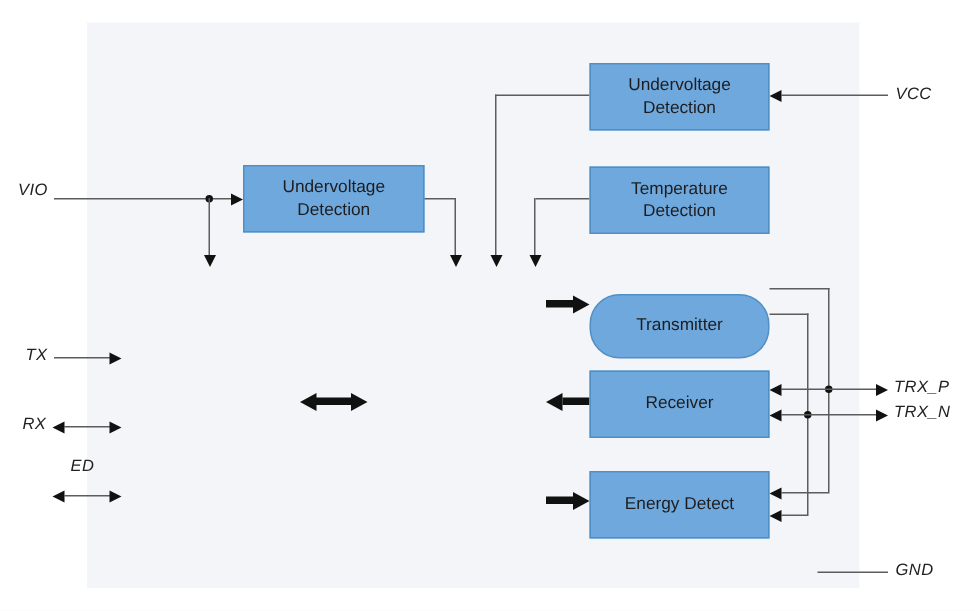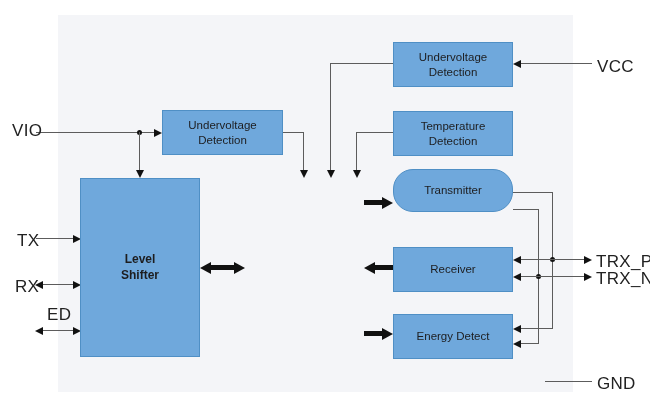--- a/index.html
+++ b/index.html
@@ -23,21 +23,21 @@
   .box{
     position:absolute;background:#6fa8dc;border:1px solid #4f8fc5;box-sizing:border-box;
     display:flex;align-items:center;justify-content:center;text-align:center;
     font-size:11.5px;line-height:1.3;color:#1d1d1f;
   }
   .box.big{font-weight:bold;font-size:12px;}
   .wrap52{display:inline-block;width:52px;}
   .wrap56{display:inline-block;width:58px;}
   .wrap84{display:inline-block;width:84px;}
   
-  .pin{position:absolute;height:14px;font-size:17px;color:#222;white-space:nowrap;letter-spacing:0.3px;}
+  .pin{position:absolute;height:14px;font-size:11px;color:#222;white-space:nowrap;letter-spacing:0.3px;font-style:italic;}
 </style>
 </head>
 <body>
 
 <div class="canvas">
 
   <div class="chip"></div>
 
   <div class="hl" style="left:36px;top:132px;width:118px;"></div>
   <div class="tri r" style="left:154px;top:129px;"></div>
@@ -99,33 +99,30 @@
   <div class="hl" style="left:521px;top:259px;width:64px;"></div>
   <div class="tri l" style="left:513px;top:256px;"></div>
   <div class="tri r" style="left:584px;top:256px;"></div>
 
   <div class="hl" style="left:521px;top:276px;width:64px;"></div>
   <div class="tri l" style="left:513px;top:273px;"></div>
   <div class="tri r" style="left:584px;top:273px;"></div>
 
   <div class="hl" style="left:545px;top:381px;width:47px;"></div>
 
-  <div class="box big" style="left:80px;top:178px;width:120px;height:179px;">
-    <span class="wrap52">Level Shifter</span>
-  </div>
   <div class="box" style="left:162px;top:110px;width:121px;height:45px;">
     <span class="wrap84">Undervoltage Detection</span>
   </div>
   <div class="box" style="left:393px;top:42px;width:120px;height:45px;">
     <span class="wrap84">Undervoltage Detection</span>
   </div>
   <div class="box" style="left:393px;top:111px;width:120px;height:45px;text-align:center;">
     <span class="wrap84">Temperature Detection</span>
   </div>
-  <div class="box" style="left:393px;top:169px;width:120px;height:43px;border-radius:20px;">
+  <div class="box" style="left:393px;top:196px;width:120px;height:43px;border-radius:20px;">
     <span>Transmitter</span>
   </div>
   <div class="box" style="left:393px;top:247px;width:120px;height:45px;">
     <span>Receiver</span>
   </div>
   <div class="box" style="left:393px;top:314px;width:120px;height:45px;">
     <span>Energy Detect</span>
   </div>
 
   <div class="pin" style="left:12px;top:121px;">VIO</div>

